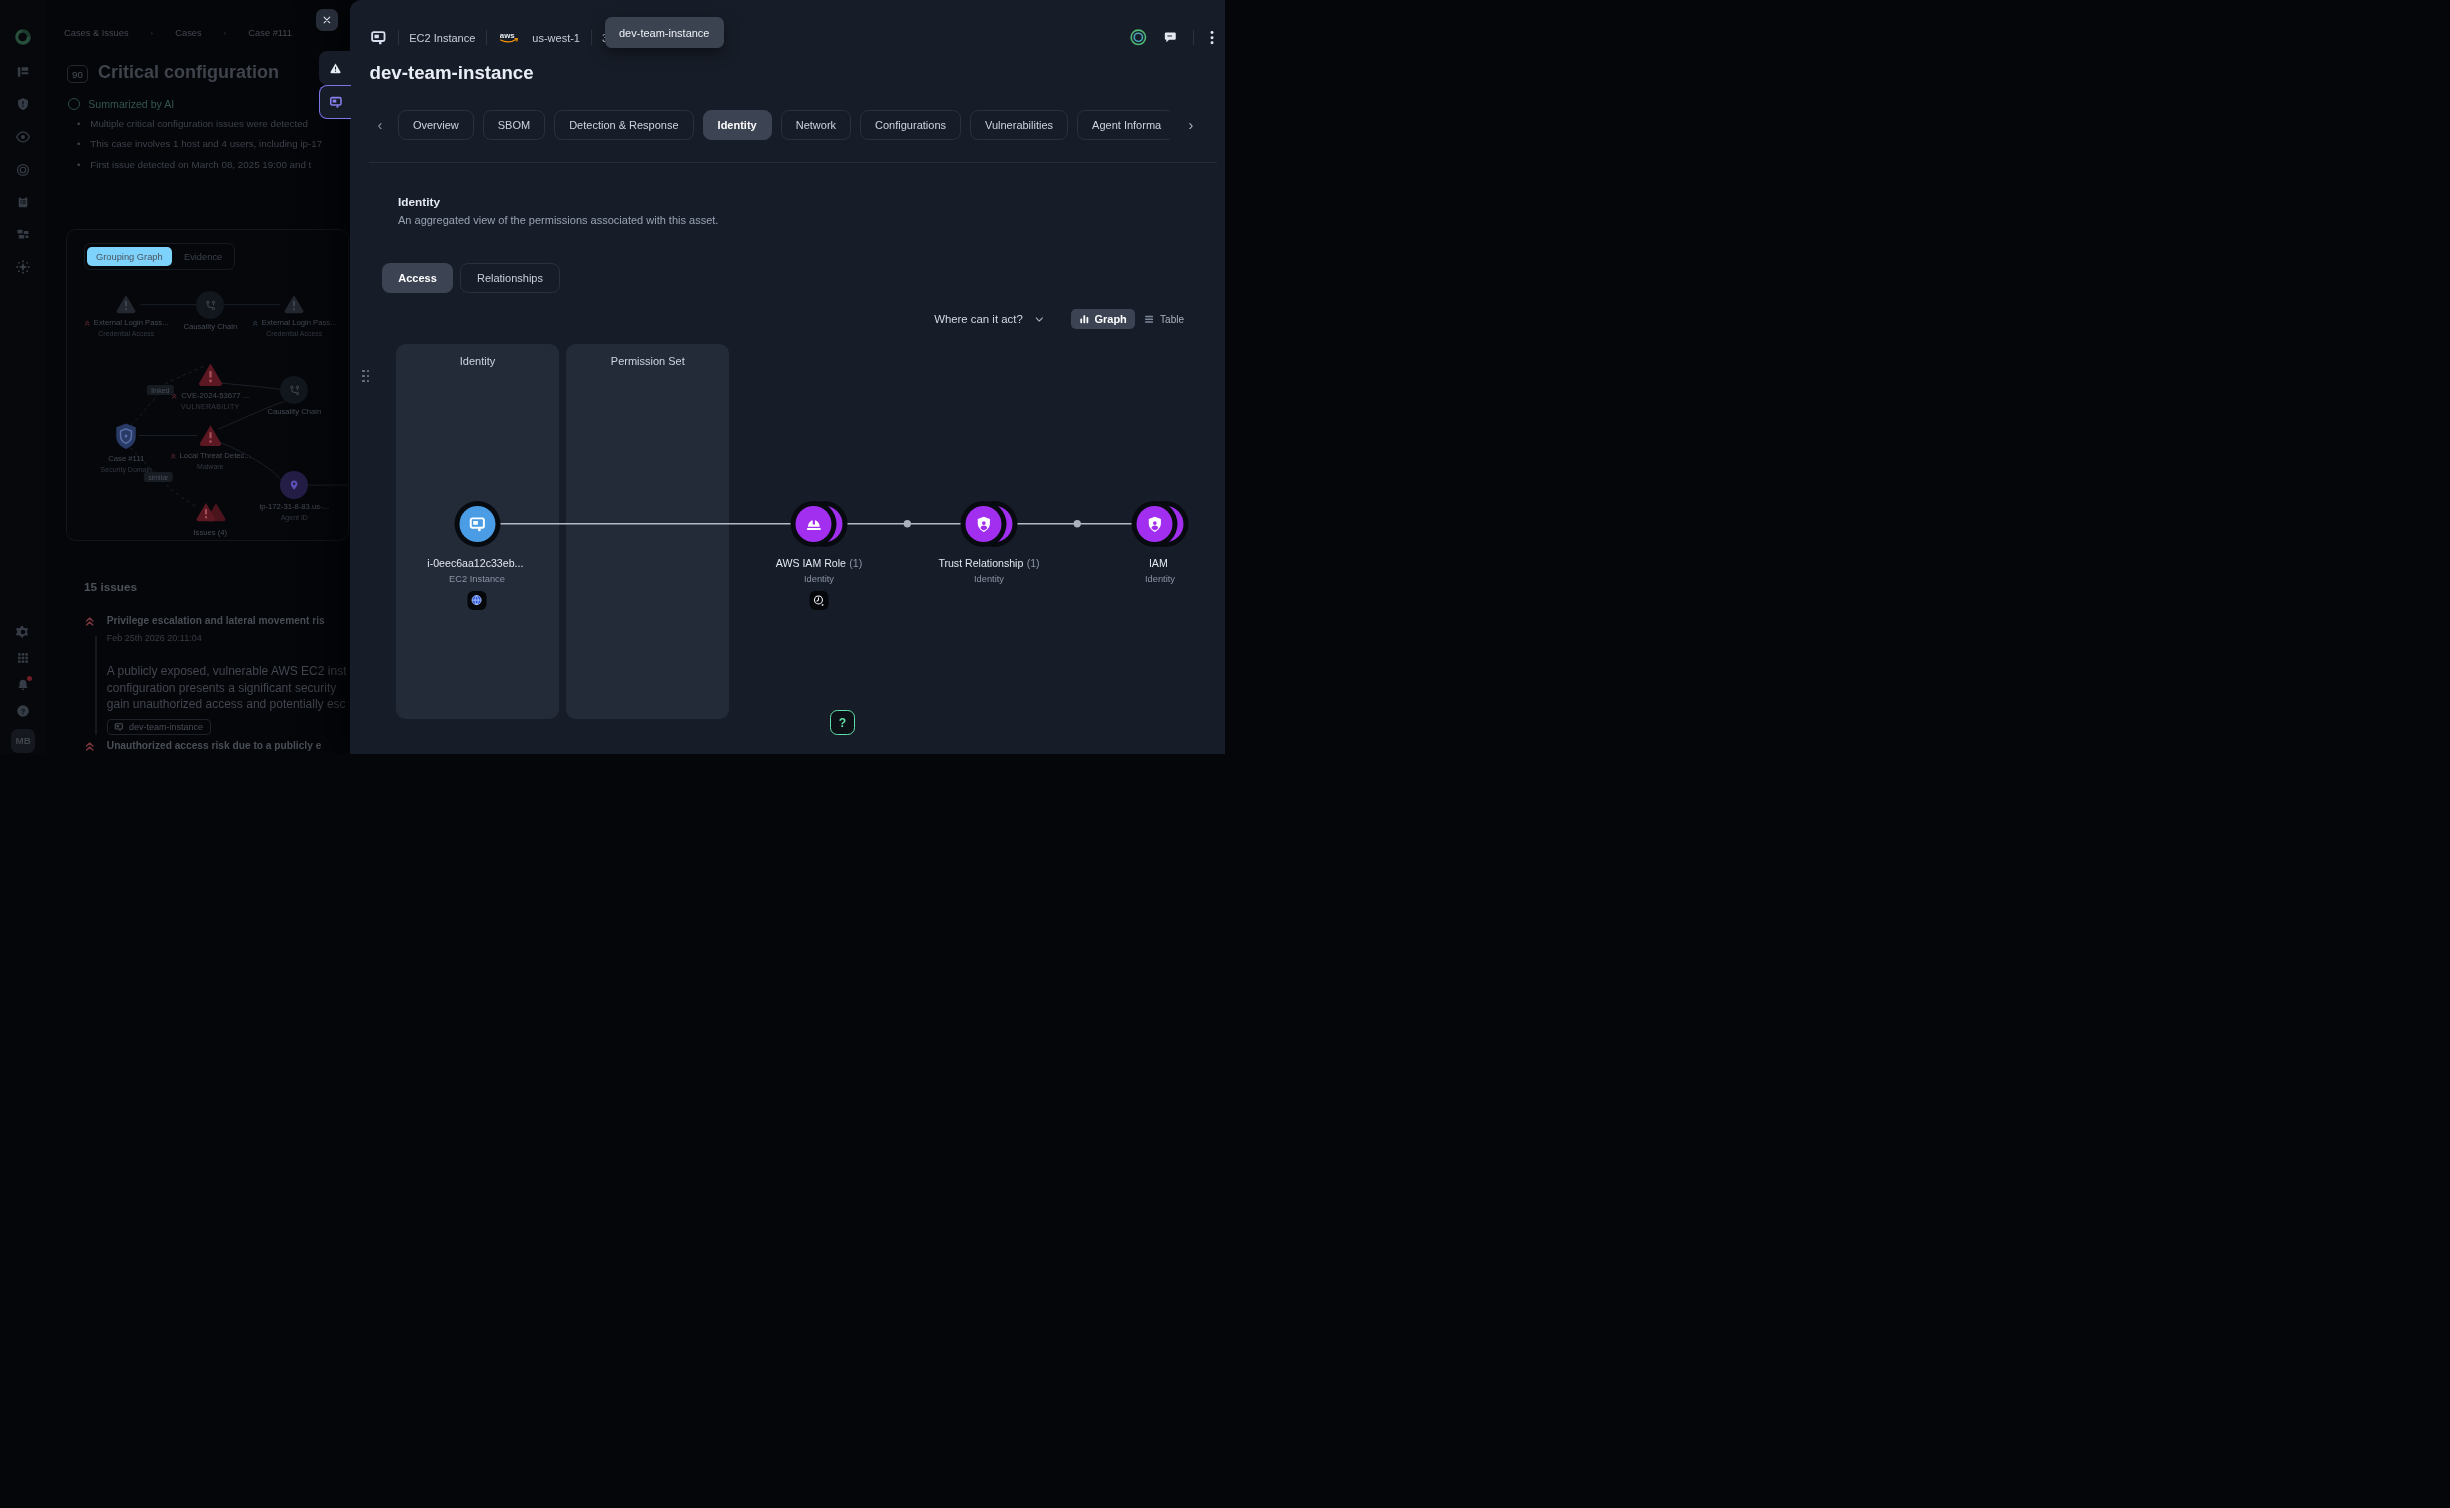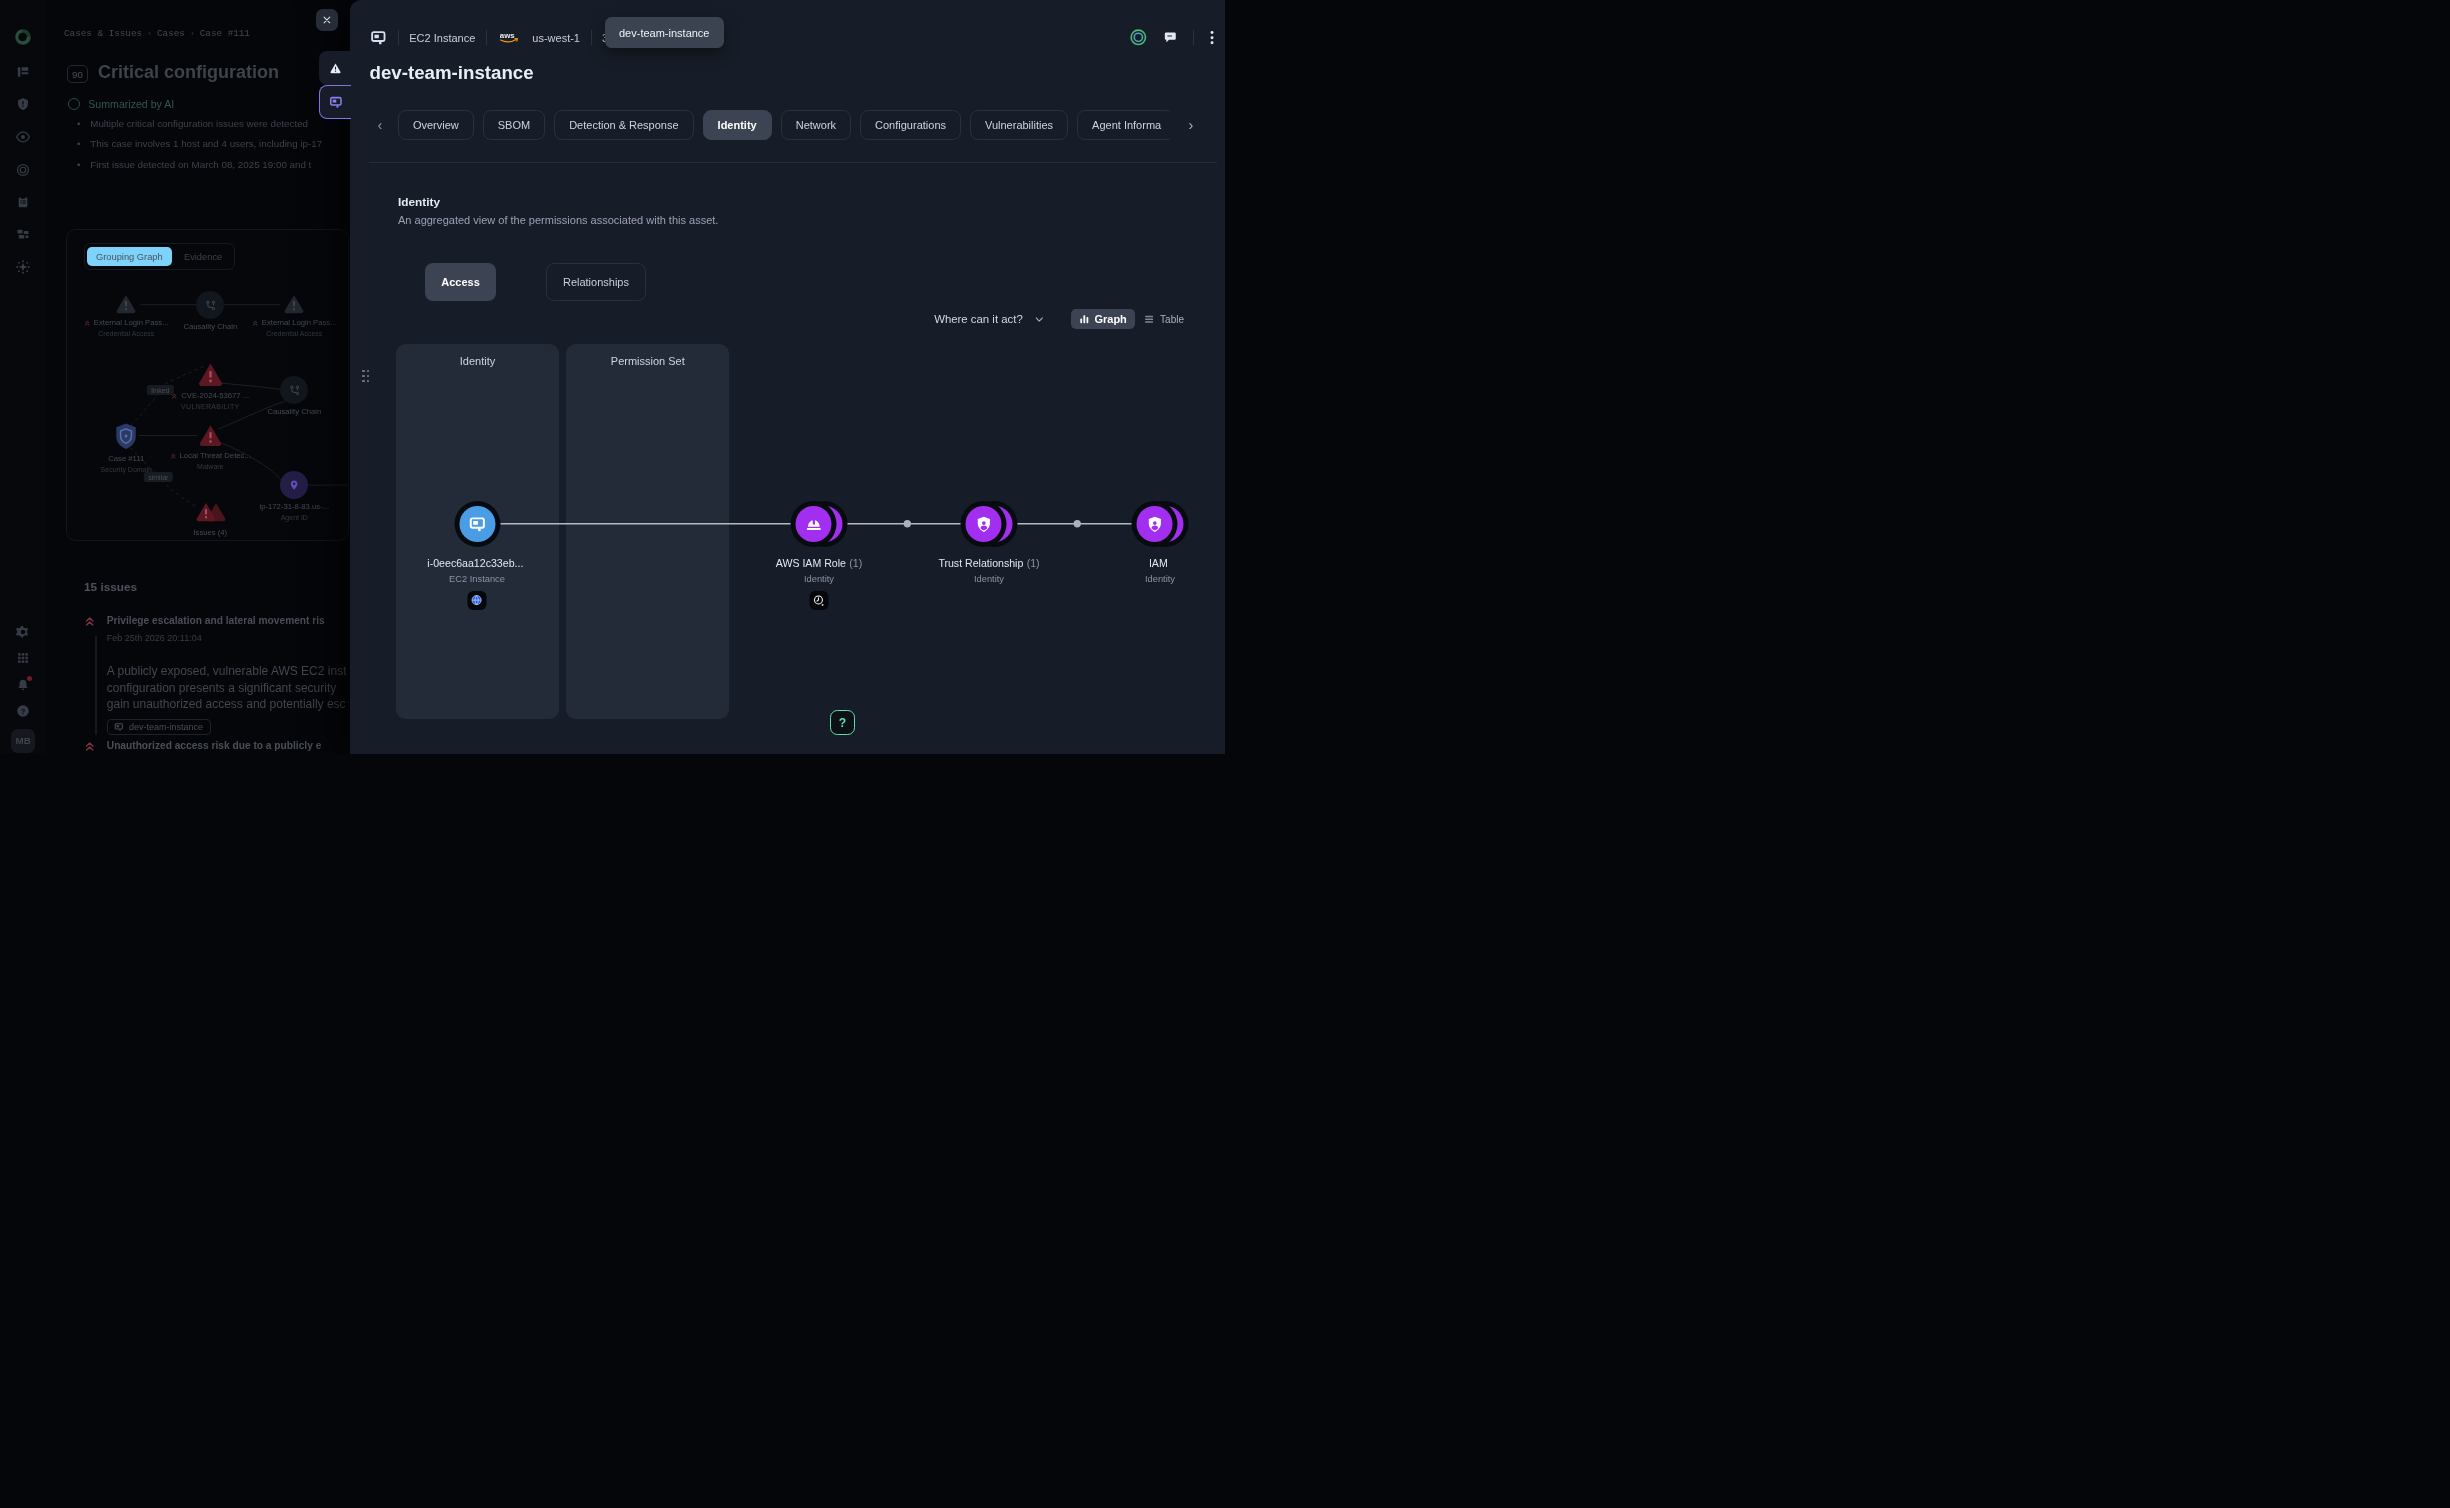--- a/index.html
+++ b/index.html
@@ -9,21 +9,21 @@
 
   
   .sidebar { position:absolute; left:0; top:0; width:46px; height:754px; background:#06080c; z-index:2; }
   .sidebar .ic { position:absolute; left:50%; transform:translate(-50%,-50%); color:#363c45; display:flex; align-items:center; justify-content:center; }
   .sidebar svg { display:block; }
   .avatar { position:absolute; left:11.4px; top:729px; width:23.6px; height:23.6px; border-radius:6.5px; background:#15181e; color:#3f444c; font-weight:700; font-size:9.8px; display:flex; align-items:center; justify-content:center; }
   .bell-dot { position:absolute; right:-2.4px; top:-2.4px; width:5.7px; height:5.7px; border-radius:50%; background:#6e1d28; }
 
   
   .left-panel { position:absolute; left:46px; top:0; width:303px; height:754px; z-index:1; }
-  .breadcrumb { position:absolute; left:18px; top:28px; font-size:9.3px; color:#43484f; display:flex; gap:5px; align-items:center; white-space:nowrap;font-family:Liberation Mono, monospace; }
+  .breadcrumb { position:absolute; left:18px; top:28px; font-size:9.3px; color:#43484f; display:flex; gap:22px; align-items:center; white-space:nowrap; }
   .breadcrumb .sep { color:#31363d; font-size:8.1px; }
   .score-badge { position:absolute; left:21px; top:65px; min-width:21px; height:18px; padding:0 4.1px; border:0.8px solid #242931; border-radius:4.9px; color:#4d525a; font-size:9.8px; display:flex; align-items:center; justify-content:center; }
   .case-title { position:absolute; left:52px; top:62px; width:252px; font-size:18px; font-weight:600; color:#3f444c; white-space:nowrap; overflow:hidden; }
   .ai-row { position:absolute; left:22px; top:98px; display:flex; align-items:center; gap:8.1px; }
   .ai-ring { width:12.2px; height:12.2px; border:1.6px solid #2b4d40; border-radius:50%; }
   .ai-label { font-size:10.6px; color:#33564a; }
   .bullets { position:absolute; left:31px; top:119px; width:273px; overflow:hidden; }
   .bullets .b { display:flex; gap:9.8px; font-size:9.8px; color:#3d424a; margin-bottom:10.6px; white-space:nowrap; line-height:9.8px; }
   .bullets .dot { color:#3d424a; }
 
@@ -73,21 +73,21 @@
   .pills { display:flex; gap:9px; width:max-content; }
   .pill-tab { height:30px; padding:0 14px; border:0.8px solid #2a303c; border-radius:8.1px; display:flex; align-items:center; font-size:11px; color:#ccd3e1; white-space:nowrap; }
   .pill-tab.on { background:#3c4454; border-color:#3c4454; color:#fff; font-weight:700; }
   .tabs-right-chev { margin-left:11.4px; color:#aeb6c4; font-size:14.6px; }
   .tabs-divider { position:absolute; left:18.7px; right:8.1px; top:162px; height:0.8px; background:#262d39; }
 
   .sec-head { position:absolute; left:48px; top:195px; font-size:11.8px; font-weight:700; color:#e6eaf2; }
   .sec-desc { position:absolute; left:48px; top:214px; font-size:11px; color:#99a2b4; }
 
   .mode-toggle { position:absolute; left:32px; top:263px; display:flex; gap:6.5px; }
-  .mode-pill { height:38px; padding:0 16.3px; border-radius:8.1px; display:flex; align-items:center; font-size:11px;margin-left:43px; }
+  .mode-pill { height:30px; padding:0 16.3px; border-radius:8.1px; display:flex; align-items:center; font-size:11px; }
   .mode-pill.on { background:#3c4454; color:#fff; font-weight:700; }
   .mode-pill.off { border:0.8px solid #2a303c; color:#c8cfdd; }
 
   .controls { position:absolute; right:41px; top:307px; height:24.4px; display:flex; align-items:center; gap:8.1px; }
   .filter-lbl { font-size:11.4px; color:#d2d8e4; margin-right:3.3px; }
   .ctl-chev { color:#aeb6c4; margin-right:18px; display:flex; }
   .graph-chip { height:20.3px; padding:0 8.1px; background:#3c4454; border-radius:4.9px; display:flex; align-items:center; gap:4.9px; color:#fff; font-size:11px; font-weight:600; }
   .table-chip { display:flex; align-items:center; gap:4.9px; color:#a8b0c0; font-size:10px; }
 
   .agraph { position:absolute; left:46px; right:0; top:344px; height:375px; overflow:hidden; }

